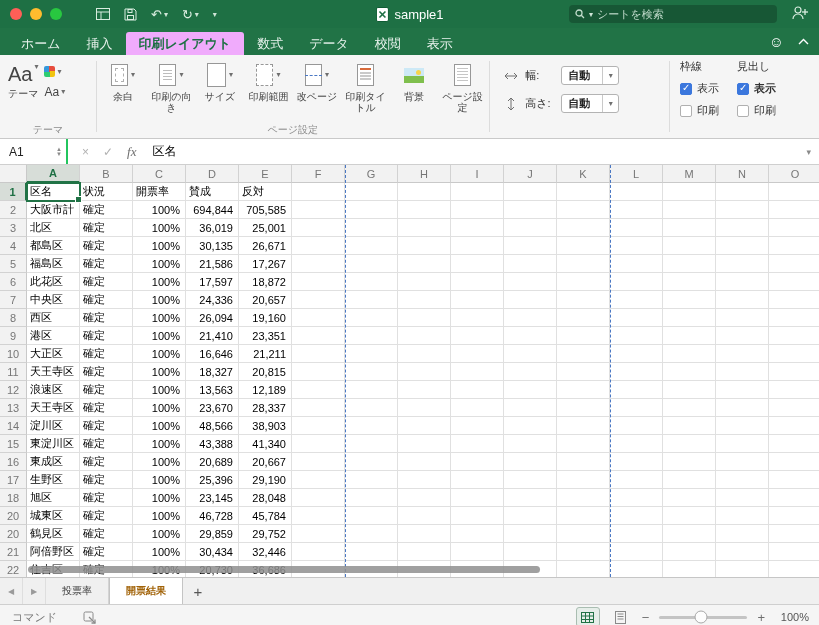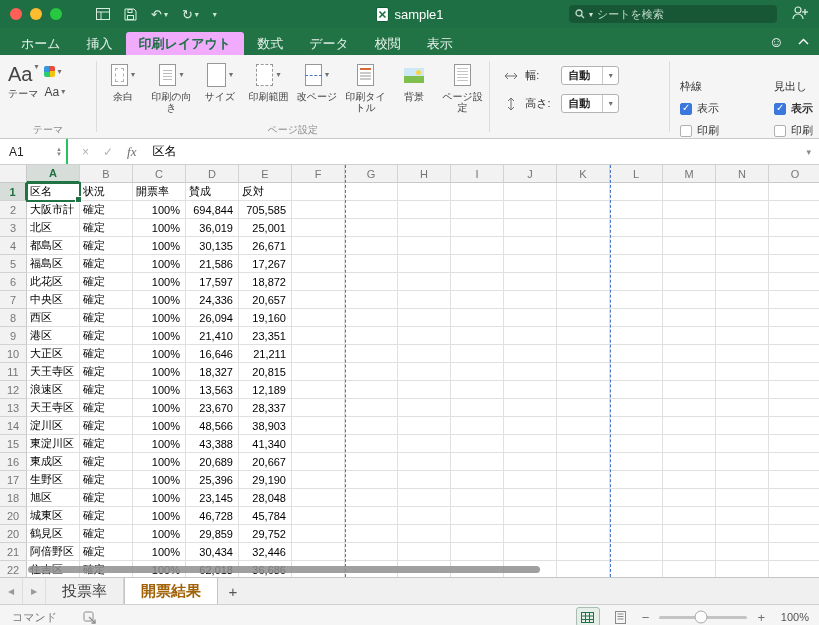--- a/index.html
+++ b/index.html
@@ -62,21 +62,21 @@
 
   .g-scale{width:180px;}
   .g-scale .g-body{padding:11px 0 0 14px;display:flex;flex-direction:column;gap:9px;}
   .scale-row{display:flex;align-items:center;gap:6px;font-size:11px;color:#333;}
   .scale-row .slab{width:30px;}
   .dd{width:58px;height:19px;background:#fff;border:1px solid #b3b3b3;border-radius:3px;display:flex;align-items:center;box-sizing:border-box;cursor:default;}
   .dd-val{flex:1;font-size:11px;color:#222;padding-left:6px;font-weight:bold;}
   .dd-btn{width:15px;height:100%;border-left:1px solid #c9c9c9;display:flex;align-items:center;justify-content:center;}
 
   .g-sheetopt{width:149px;}
-  .g-sheetopt .g-body{display:flex;padding:24px 6px 0 10px;gap:18px;justify-content:space-between;}
+  .g-sheetopt .g-body{display:flex;padding:4px 6px 0 10px;gap:18px;}
   .so-col{display:flex;flex-direction:column;gap:7px;font-size:11px;color:#333;}
   .so-head{color:#333;}
   .cbrow{display:flex;align-items:center;gap:5px;cursor:default;}
   .cb{width:12px;height:12px;border:1px solid #b0b0b0;border-radius:2px;background:#fff;box-sizing:border-box;position:relative;display:inline-block;}
   .cb.checked{background:#3b77dd;border-color:#3b77dd;}
   .cb.checked::after{content:"✓";position:absolute;left:1px;top:-2px;font-size:10px;color:#fff;}
   .cbrow.strong span.cblabel{font-weight:bold;}
 
   
   .formulabar{height:25px;background:#fff;border-bottom:1px solid #cfcfcf;display:flex;align-items:center;flex:none;position:relative;}
@@ -102,21 +102,21 @@
   .cell.num{justify-content:flex-end;padding-right:5px;}
   .cell.selected{outline:2px solid #217346;outline-offset:-1px;z-index:3;}
   .fill-handle{position:absolute;right:-3px;bottom:-3px;width:5px;height:5px;background:#217346;border:1px solid #fff;z-index:4;}
   .pagebreak{position:absolute;top:0;bottom:0;width:0;border-left:1px dashed #4a78c4;z-index:5;pointer-events:none;}
   .pb1{left:345px;}.pb2{left:610px;}
   .hscroll-thumb{position:absolute;bottom:4px;left:28px;width:512px;height:7px;background:#8f8f8f;border-radius:4px;opacity:.85;z-index:6;}
 
   
   .sheetbar{height:26px;background:#f0f0f0;border-top:1px solid #c6c6c6;display:flex;align-items:stretch;flex:none;}
   .nav-arrow{width:22px;display:flex;align-items:center;justify-content:center;font-size:8px;color:#9a9a9a;border-right:1px solid #dedede;cursor:default;}
-  .stab{padding:0 16px;display:flex;align-items:center;font-size:15px;color:#3c3c3c;border-right:1px solid #d4d4d4;cursor:default;}
+  .stab{padding:0 16px;display:flex;align-items:center;font-size:10px;color:#3c3c3c;border-right:1px solid #d4d4d4;cursor:default;}
   .stab.active{background:#fff;color:#a16207;font-weight:bold;border-left:1px solid #c4c4c4;border-right:1px solid #c4c4c4;}
   .addtab{width:30px;display:flex;align-items:center;justify-content:center;font-size:15px;color:#555;cursor:default;}
 
   
   .statusbar{height:24px;background:#f5f5f5;border-top:1px solid #cfcfcf;display:flex;align-items:center;flex:none;position:relative;font-size:11px;color:#767676;}
   .sb-left{display:flex;align-items:center;gap:26px;margin-left:12px;}
   .sb-right{position:absolute;right:10px;display:flex;align-items:center;gap:10px;}
   .viewbtn{width:22px;height:18px;display:flex;align-items:center;justify-content:center;border-radius:3px;cursor:default;}
   .viewbtn.sel{border:1px solid #a9bdb1;background:#e6eee9;}
   .zoomsign{font-size:13px;color:#6f6f6f;cursor:default;}
@@ -764,21 +764,21 @@
           <div class="cell num"></div>
           <div class="cell num"></div>
           <div class="cell num"></div>
           <div class="cell num"></div>
         </div>
         <div class="grow">
           <div class="rowh">22</div>
           <div class="cell">住吉区</div>
           <div class="cell">確定</div>
           <div class="cell num">100%</div>
-          <div class="cell num">62,018</div>
+          <div class="cell num">20,730</div>
           <div class="cell num">36,686</div>
           <div class="cell num"></div>
           <div class="cell num"></div>
           <div class="cell num"></div>
           <div class="cell num"></div>
           <div class="cell num"></div>
           <div class="cell num"></div>
           <div class="cell num"></div>
           <div class="cell num"></div>
           <div class="cell num"></div>

